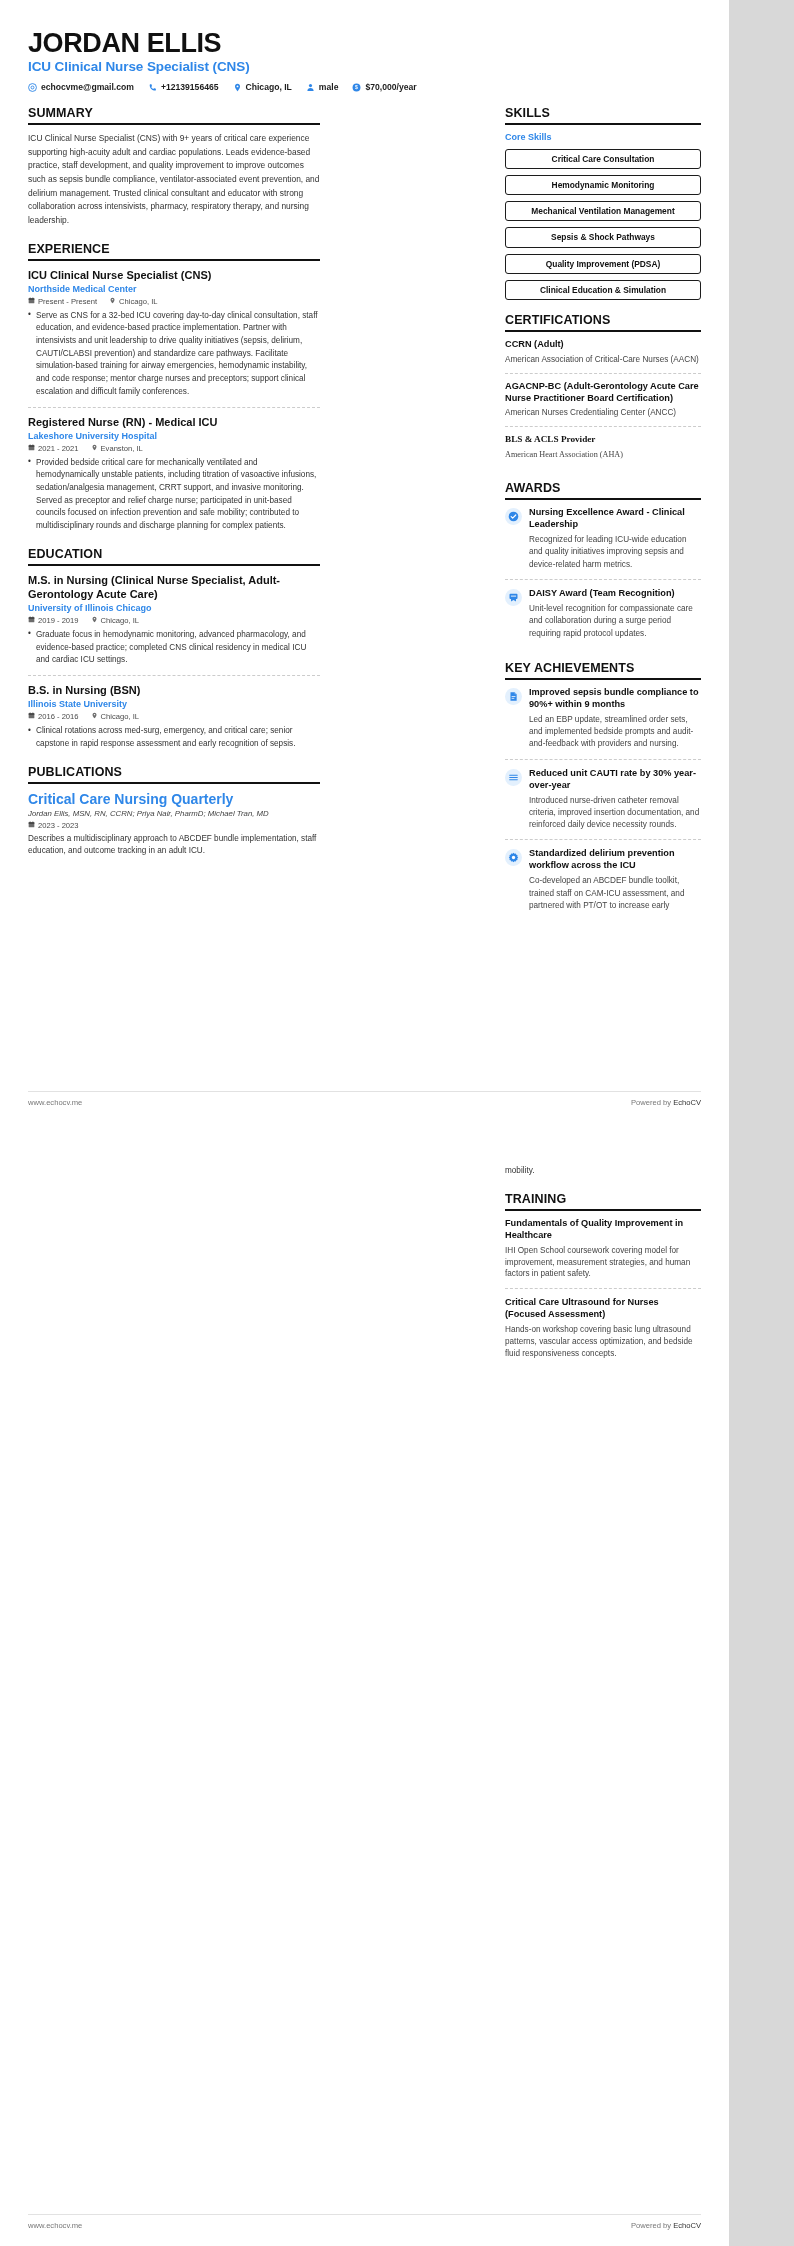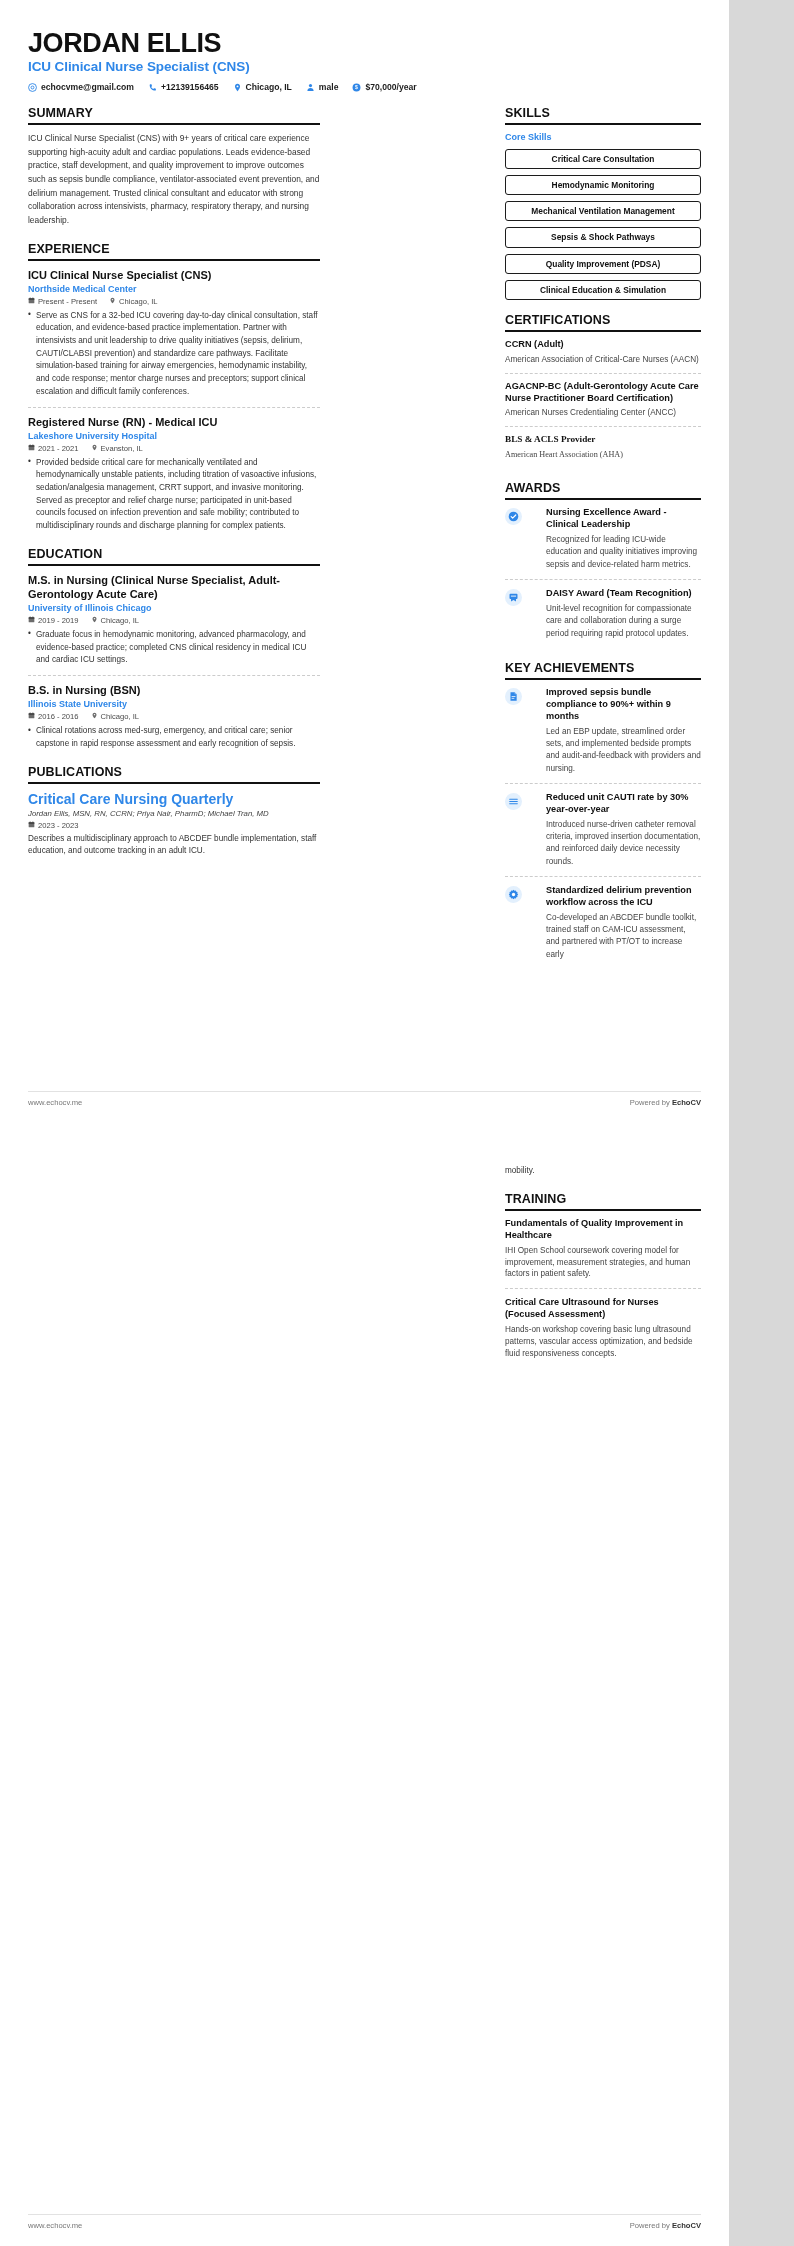--- a/index.html
+++ b/index.html
@@ -160,21 +160,21 @@
     line-height: 1.3;
   }
   .cert-issuer {
     font-size: 8.2px;
     color: #444444;
     margin-top: 3px;
     line-height: 1.45;
   }
   .icon-item {
     display: flex;
-    gap: 24px;
+    gap: 7px;
     padding-bottom: 8px;
     margin-bottom: 8px;
     border-bottom: 1px dashed #cccccc;
   }
   .icon-item:last-child { border-bottom: none; margin-bottom: 0; }
   .ic {
     flex: 0 0 17px;
     width: 17px;
     height: 17px;
     border-radius: 50%;
@@ -209,21 +209,21 @@
     bottom: 16px;
     display: flex;
     justify-content: space-between;
     align-items: center;
     border-top: 1px solid #e2e2e2;
     padding-top: 6px;
     font-size: 7.6px;
     color: #777777;
   }
   .footer .brand { font-weight: 400; color: #777777; }
-  .footer .brand b { color: #333333; font-weight: 700; text-align: center; }
+  .footer .brand b { color: #333333; font-weight: 400; text-align: center; }
   .overflow-note {
     font-size: 8.2px;
     line-height: 1.55;
     color: #333333;
     margin-bottom: 14px;
   }
 </style>
 </head>
 <body>
 

